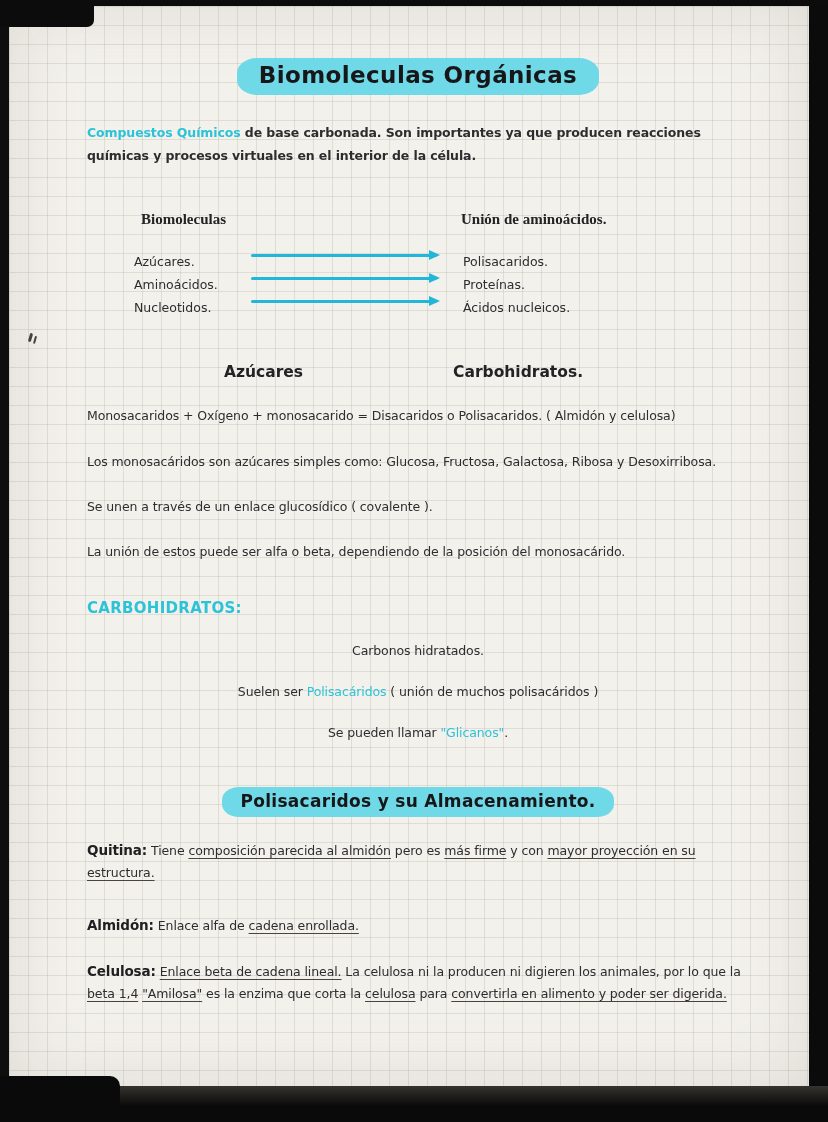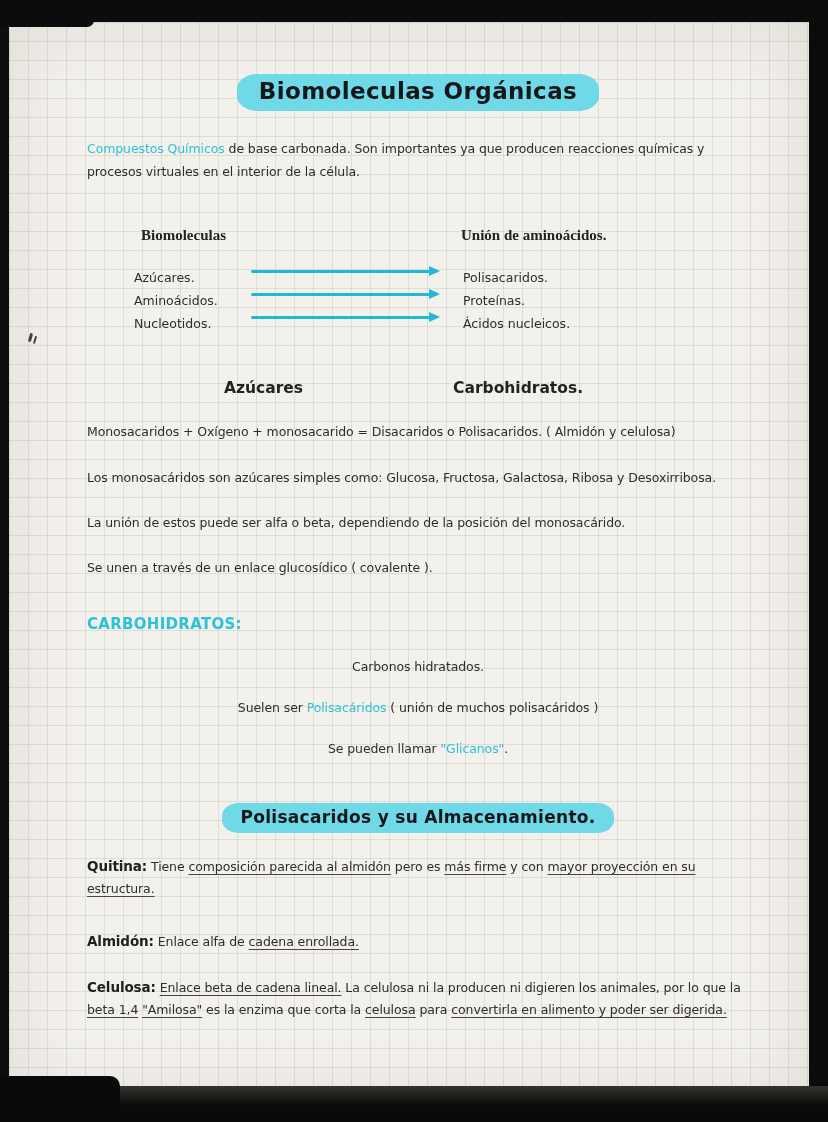--- a/index.html
+++ b/index.html
@@ -2,39 +2,39 @@
 <html><head>
 <meta charset="utf-8">
 <style>
   html, body { margin:0; padding:0; }
   body {
     width:828px; height:1122px; position:relative; overflow:hidden;
     background:#0c0c0c;
     font-family:"DejaVu Sans","Liberation Sans",sans-serif;
   }
   .paper {
-    position:absolute; left:9px; top:22px; width:800px; height:1080px;
+    position:absolute; left:9px; top:6px; width:800px; height:1080px;
     box-sizing:border-box; padding:44px 60px 0 78px;
     color:#2d2d2f;
     background-color:#f3f1ec;
     background-image:
       linear-gradient(rgba(190,188,180,0.38) 1px, transparent 1px),
       linear-gradient(90deg, rgba(190,188,180,0.38) 1px, transparent 1px);
     background-size:19px 19px;
     box-shadow: inset 0 0 70px rgba(120,115,105,0.18);
   }
   .center { text-align:center; }
   .title-wrap { margin-top:8px; }
   .hl-title {
     display:inline-block; background:#70d9e8; color:#17171a;
     font-weight:bold; font-size:23px; letter-spacing:0.4px;
     padding:4px 22px 7px; border-radius:20px/15px;
   }
   .body-text { font-size:12.5px; letter-spacing:-0.1px; line-height:1.5; margin:0; }
-  .intro { margin-top:26px; line-height:1.85; }
+  .intro { margin-top:26px; line-height:1.85;font-weight:bold; }
   .cyan { color:#2cc3d8; }
   .map-headers { display:flex; margin-top:44px; font-weight:bold; font-size:15px; color:#232326;font-family:Liberation Serif, serif; }
   .map-headers .lh { margin-left:54px; width:320px; }
   .map-rows { margin-top:26px; }
   .map-row { display:flex; align-items:flex-start; height:23px; font-size:12.5px; }
   .row-left { margin-left:47px; width:117px; }
   .arrow {
     position:relative; width:186px; height:2.4px; background:#22b7d8;
     border-radius:2px; margin-right:26px;
   }
@@ -118,22 +118,22 @@
     </div>
   </div>
 
   <div class="sugar-headers">
     <span class="sh1">Azúcares</span>
     <span class="sh2">Carbohidratos.</span>
   </div>
 
   <p class="body-text para">Monosacaridos + Oxígeno + monosacarido = Disacaridos o Polisacaridos. ( Almidón y celulosa)</p>
   <p class="body-text para-first">Los monosacáridos son azúcares simples como: Glucosa, Fructosa, Galactosa, Ribosa y Desoxirribosa.</p>
+  <p class="body-text para">Se unen a través de un enlace glucosídico ( covalente ).</p>
   <p class="body-text para">La unión de estos puede ser alfa o beta, dependiendo de la posición del monosacárido.</p>
-  <p class="body-text para">Se unen a través de un enlace glucosídico ( covalente ).</p>
 
   <p class="carbs-heading">CARBOHIDRATOS:</p>
 
   <p class="body-text carbs-line carbs-line-first">Carbonos hidratados.</p>
 
   <p class="body-text carbs-line"><span>Suelen ser </span><span class="cyan">Polisacáridos</span><span> ( unión de muchos polisacáridos )</span></p>
 
   <p class="body-text carbs-line"><span>Se pueden llamar </span><span class="cyan">"Glicanos"</span><span>.</span></p>
 
 

